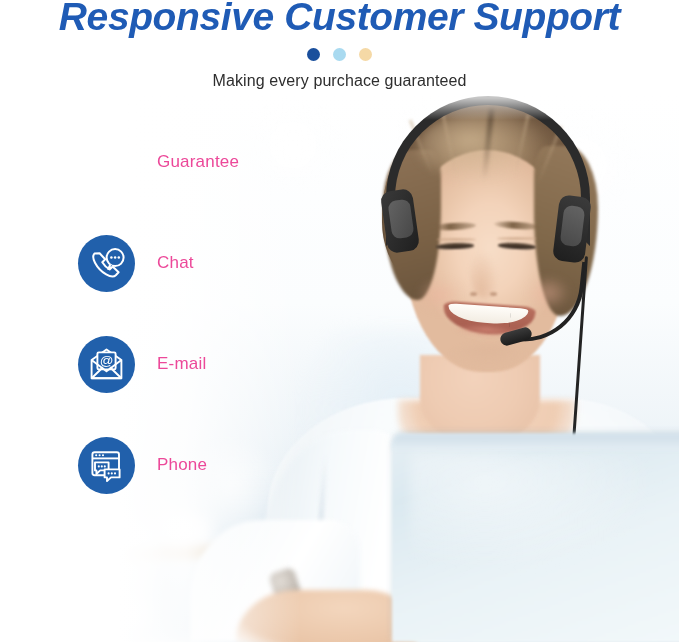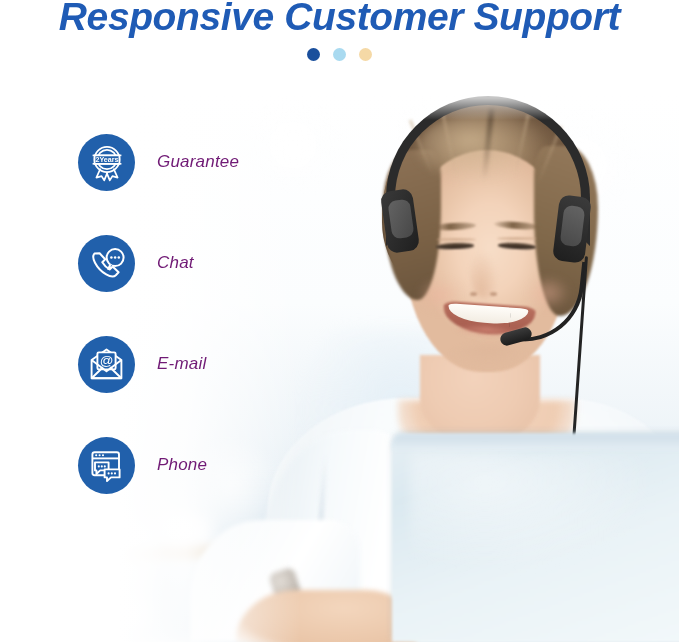--- a/index.html
+++ b/index.html
@@ -505,24 +505,23 @@
     background: #2160ab;
     display: flex;
     align-items: center;
     justify-content: center;
   }
   .circle svg { display: block; }
   .feature-label {
     position: absolute;
     left: 79px; top: 18px;
     font-size: 17px;
-    color: #701a75;
+    color: #ec4899;
     letter-spacing: 0.2px;
     white-space: nowrap;
-    font-style: italic;
   }
 </style>
 </head>
 <body>
 
 <div id="stage">
 
   <div class="photo">
     <div class="bg-base"></div>
     <div class="bg-chair"></div>
@@ -603,37 +602,25 @@
   <div class="content">
 
     <div class="title">Responsive Customer Support</div>
 
     <div class="dots">
       <span class="dot" style="background:#1a4f9c"></span>
       <span class="dot" style="background:#a9daf0"></span>
       <span class="dot" style="background:#f5d9a6"></span>
     </div>
 
+    <div class="subtitle">Making every purchace guaranteed</div>
 
     <div class="feature-list">
 
       <div class="feature">
-        <div class="circle">
-          <svg width="40" height="40" viewBox="0 0 40 40" fill="none" stroke="#ffffff" stroke-width="1.7">
-            <circle cx="20" cy="16.5" r="12.6"></circle>
-            <circle cx="20" cy="16.5" r="9.6"></circle>
-            <path d="M5.6 12.4 H34.4" stroke-width="1.6"></path>
-            <path d="M5.6 20.8 H34.4" stroke-width="1.6"></path>
-            <rect x="7.6" y="12.4" width="24.8" height="8.4" fill="#2160ab" stroke="none"></rect>
-            <path d="M7.6 12.4 H32.4 V20.8 H7.6 Z"></path>
-            <text x="20" y="18.9" font-family="'Liberation Sans',sans-serif" font-size="7.1" font-weight="bold" fill="#ffffff" stroke="none" text-anchor="middle">2Years</text>
-            <path d="M13.2 26.2 L9.4 34.6 L14.6 33.1 L17.2 37.4 L20.4 29.6" stroke-linejoin="round" stroke-linecap="round"></path>
-            <path d="M26.8 26.2 L30.6 34.6 L25.4 33.1 L22.8 37.4 L19.6 29.6" stroke-linejoin="round" stroke-linecap="round"></path>
-          </svg>
-        </div>
         <div class="feature-label">Guarantee</div>
       </div>
 
       <div class="feature">
         <div class="circle">
           <svg width="38" height="38" viewBox="0 0 38 38" fill="none" stroke="#ffffff" stroke-width="2">
             <path d="M6.4 8.6 C4.6 10.6 5.0 13.9 7.0 17.7 C9.3 22.1 13.4 26.6 18.2 29.4
                      C22.2 31.7 25.8 32.1 27.8 30.2 L30.6 27.2 L24.6 21.6 L21.6 24.4
                      C19.2 23.1 16.0 20.0 14.3 17.2 L17.2 14.3 L11.6 8.3 Z" stroke-linejoin="round" stroke-linecap="round"></path>
             <circle cx="27.1" cy="12.6" r="8.5" fill="#2160ab"></circle>

